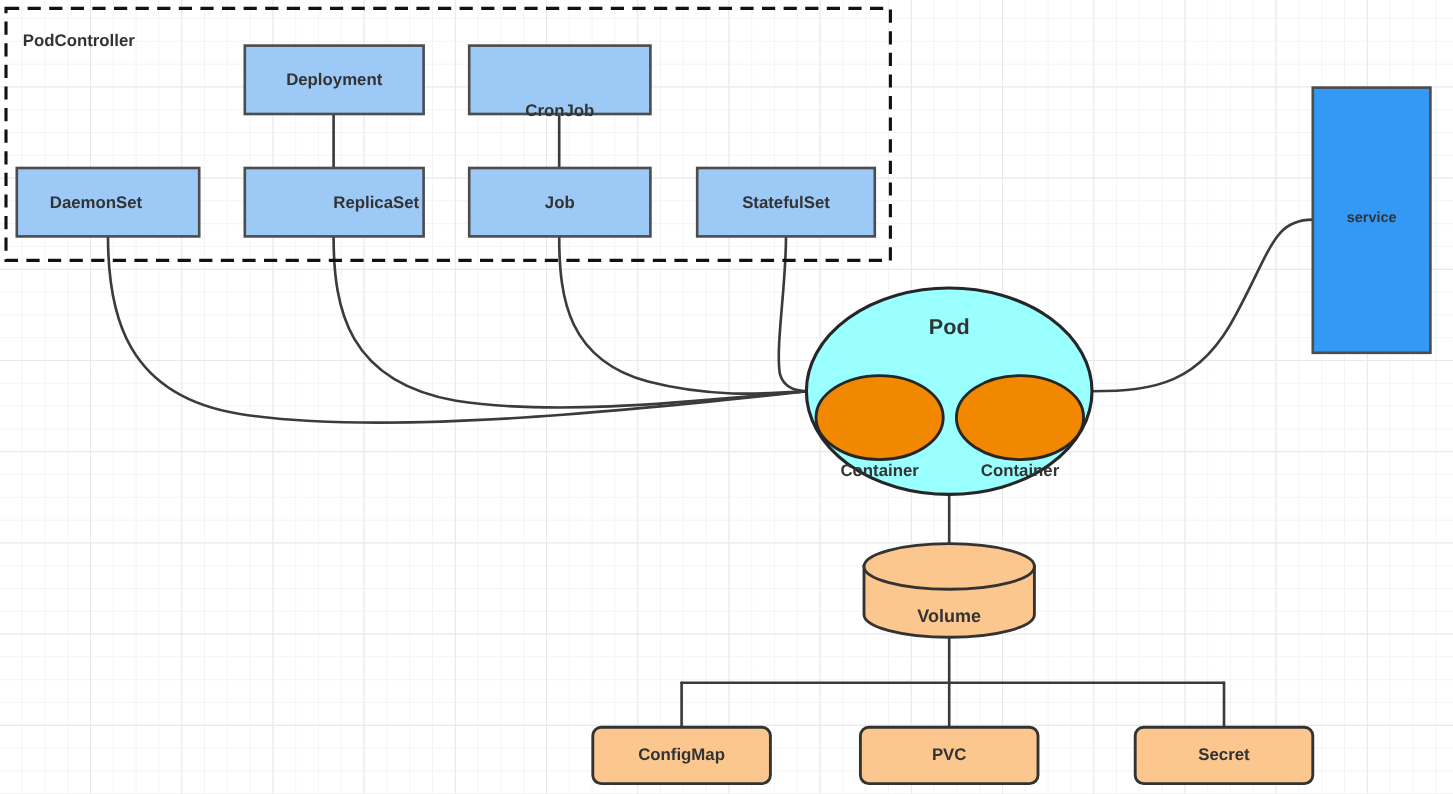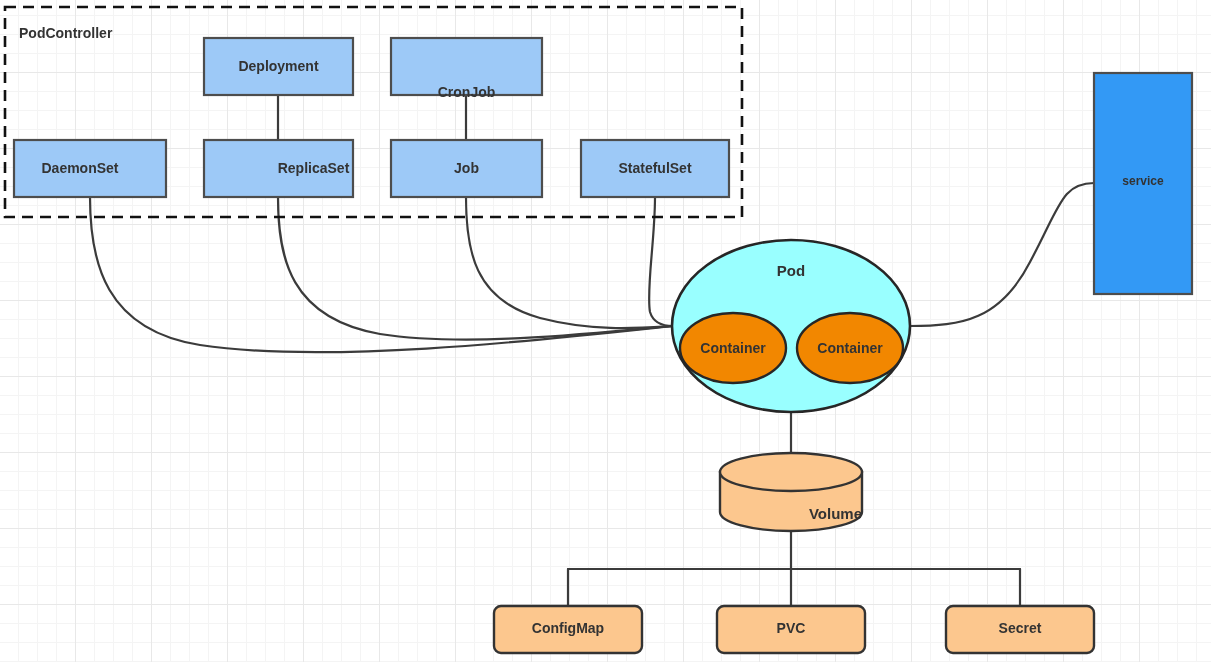--- a/index.html
+++ b/index.html
@@ -44,24 +44,24 @@
   .group-label {
     position: absolute;
     z-index: 3;
     font-family: "Liberation Sans", sans-serif;
     font-weight: bold;
     font-size: 14px;
     color: #333333;
     white-space: nowrap;
   }
   .rect-label { font-size: 14px; }
-  .pod-label  { font-size: 15px; }
-  .cont-label { font-size: 14px; }
+  .pod-label  { font-size: 18px; }
+  .cont-label { font-size: 14px; margin-top: 44px; }
   .svc-label  { font-size: 12px; }
-  .vol-label  { font-size: 15px; text-align: right; }
+  .vol-label  { font-size: 15px; }
 </style>
 </head>
 <body>
 
 <div id="canvas">
 
   <svg class="layer edges" viewBox="0 0 1211 662">
     <g fill="none" stroke="#3b3b3b" stroke-width="2.2" stroke-linecap="round">
 
       <path d="M278,95 L278,140"></path>

